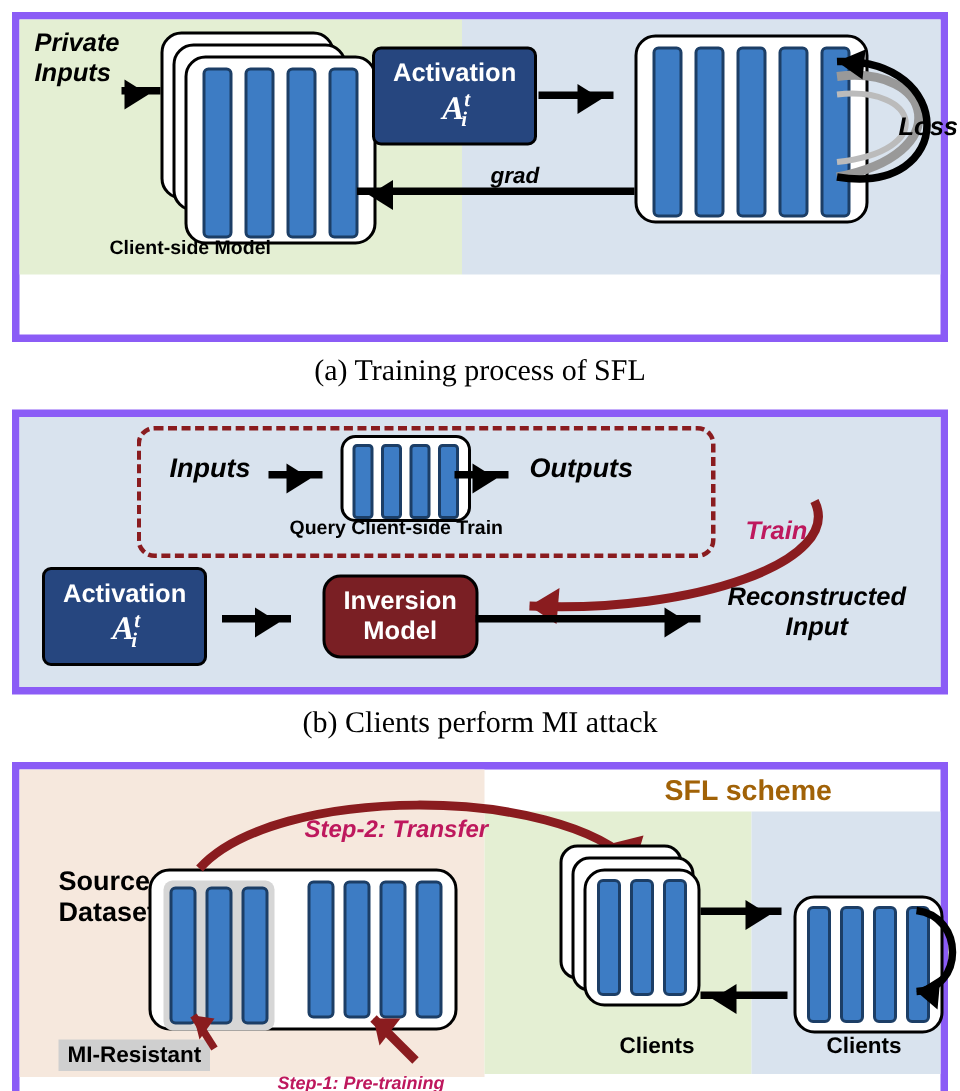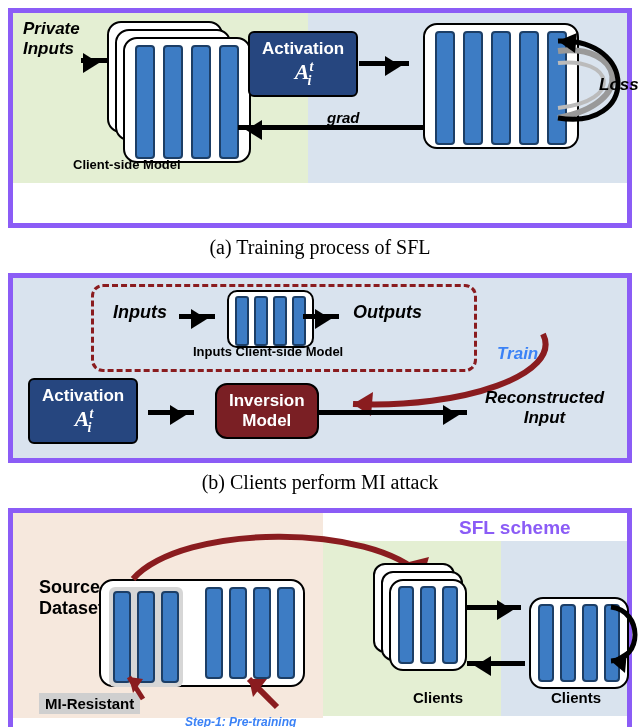--- a/index.html
+++ b/index.html
@@ -83,22 +83,22 @@
   border:2.5px solid #000;
   border-radius:12px;
   font-weight:bold;
   text-align:center;
   padding:6px 12px;
   font-size:17px;
 }
 
 .txt{ position:absolute; font-weight:bold; }
 .txt-i{ font-style:italic; font-weight:bold;}
-.red{ color:#3b82f6;}
-.bluet{ color:#8b5cf6;margin-left:16px;}
+.red{ color:#be185d;}
+.bluet{ color:#a16207;}
 
 
 .arrow-h {
   position:absolute;
   height:0;
   border-top:5px solid #000;
 }
 .arrow-h::after{
   content:"";
   position:absolute;
@@ -191,21 +191,21 @@
 
   <div class="model small model-hs" style="left:214px; top:12px; height:46px">
     <div class="bar"></div>
     <div class="bar"></div>
     <div class="bar"></div>
     <div class="bar"></div>
   </div>
 
   <div class="arrow-h" style="left:290px; top:36px; width:36px;"></div>
   <div class="txt txt-i" style="left:340px; top:24px; font-size:18px">Outputs</div>
-  <div class="txt" style="left:180px; top:66px; font-size:13px">Inputs Client-side Model</div>
+  <div class="txt" style="left:180px; top:66px; font-size:13px">Query Client-side Train</div>
 
   <div class="curved-arrow" style="left:330px; top:56px;">
     <svg width="230" height="90">
       <path d="M 200 0 C 220 40, 120 75, 10 70" fill="none" stroke="#8a1c1f" stroke-width="6"></path>
       <polygon points="10,70 30,58 28,82" fill="#8a1c1f"></polygon>
     </svg>
   </div>
   <div class="txt txt-i red" style="left:484px; top:66px; font-size:17px">Train</div>
 
   <div class="activation" style="left:15px; top:100px;">
@@ -262,20 +262,21 @@
       </svg>
   </div>
   <div class="txt txt-i red" style="left:172px; top:202px; font-size:12px">Step-1: Pre-training</div>
 
   <div class="curved-arrow" style="left:110px; top:20px">
     <svg width="320" height="60">
       <path d="M 10 46 C 60 -10, 250 -10, 300 44" fill="none" stroke="#8a1c1f" stroke-width="6"></path>
       <polygon points="300,44 282,30 306,24" fill="#8a1c1f"></polygon>
     </svg>
   </div>
+  <div class="txt txt-i red" style="left:190px; top:32px; font-size:16px">Step-2: Transfer</div>
 
   <div class="stack-shadow" style="left:360px; top:50px; width:78px; height:86px; border-radius:12px"></div>
   <div class="stack-shadow" style="left:368px; top:58px; width:78px; height:86px; border-radius:12px"></div>
   <div class="model" style="left:376px; top:66px; height:78px; padding:5px 7px; gap:6px">
     <div class="bar" style="width:12px"></div>
     <div class="bar" style="width:12px"></div>
     <div class="bar" style="width:12px"></div>
   </div>
   <div class="txt" style="left:400px; top:176px; font-size:15px">Clients</div>
 

